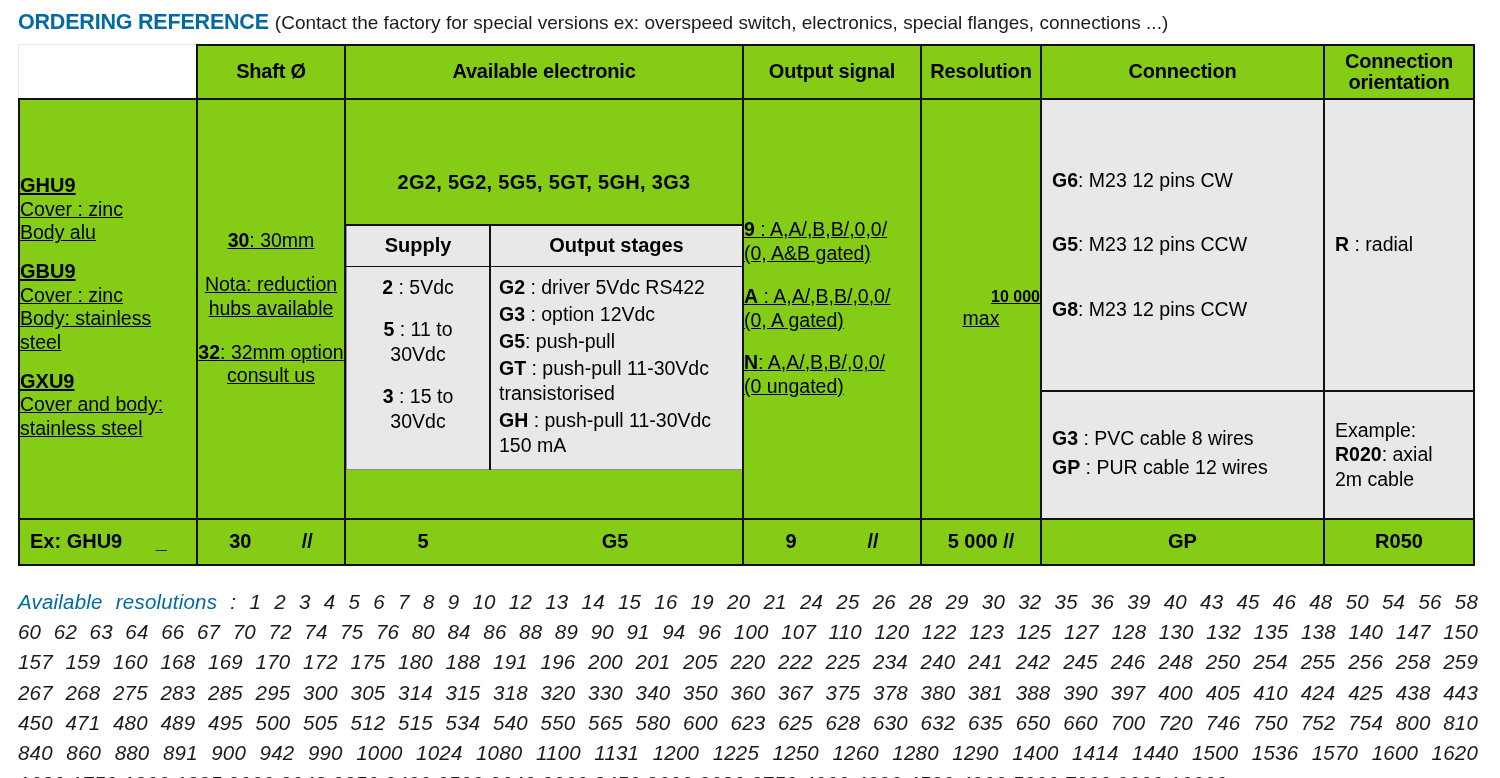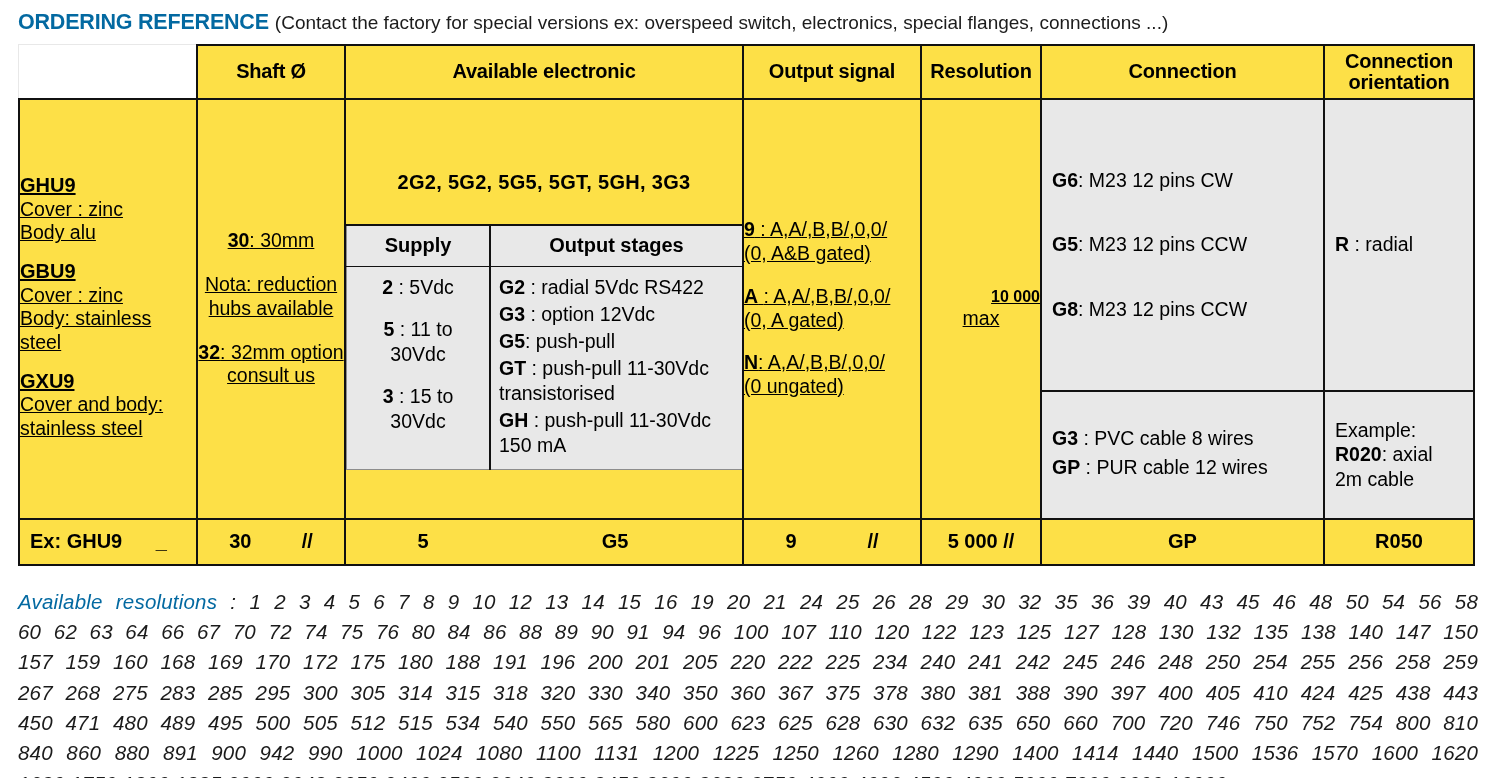--- a/index.html
+++ b/index.html
@@ -39,21 +39,21 @@
     margin: 9px 0 0 18px;
     width: 1455px;
     border-collapse: collapse;
     table-layout: fixed;
     background: #e8e8e8;
   }
   .order-table td, .order-table th {
     border: 1px solid #8d8d8d;
     vertical-align: middle;
     padding: 0;
-    background: #fde047;
+    background: #84cc16;
   }
 
   
   .hdr {
     height: 52px;
     text-align: center;
     font-weight: bold;
     font-size: 20px;
     letter-spacing: -0.2px;
     line-height: 1.05;
@@ -321,21 +321,21 @@
               <span>: 11 to 30Vdc</span>
             </div>
             <div class="blk">
               <span class="b">3</span>
               <span>: 15 to 30Vdc</span>
             </div>
           </td>
           <td>
             <div class="stage-row">
               <span class="b">G2</span>
-              <span>: radial 5Vdc RS422</span>
+              <span>: driver 5Vdc RS422</span>
             </div>
             <div class="stage-row">
               <span class="b">G3</span>
               <span>: option 12Vdc</span>
             </div>
             <div class="stage-row">
               <span class="b">G5</span><span>: push-pull</span>
             </div>
             <div class="stage-row">
               <span class="b">GT</span>

